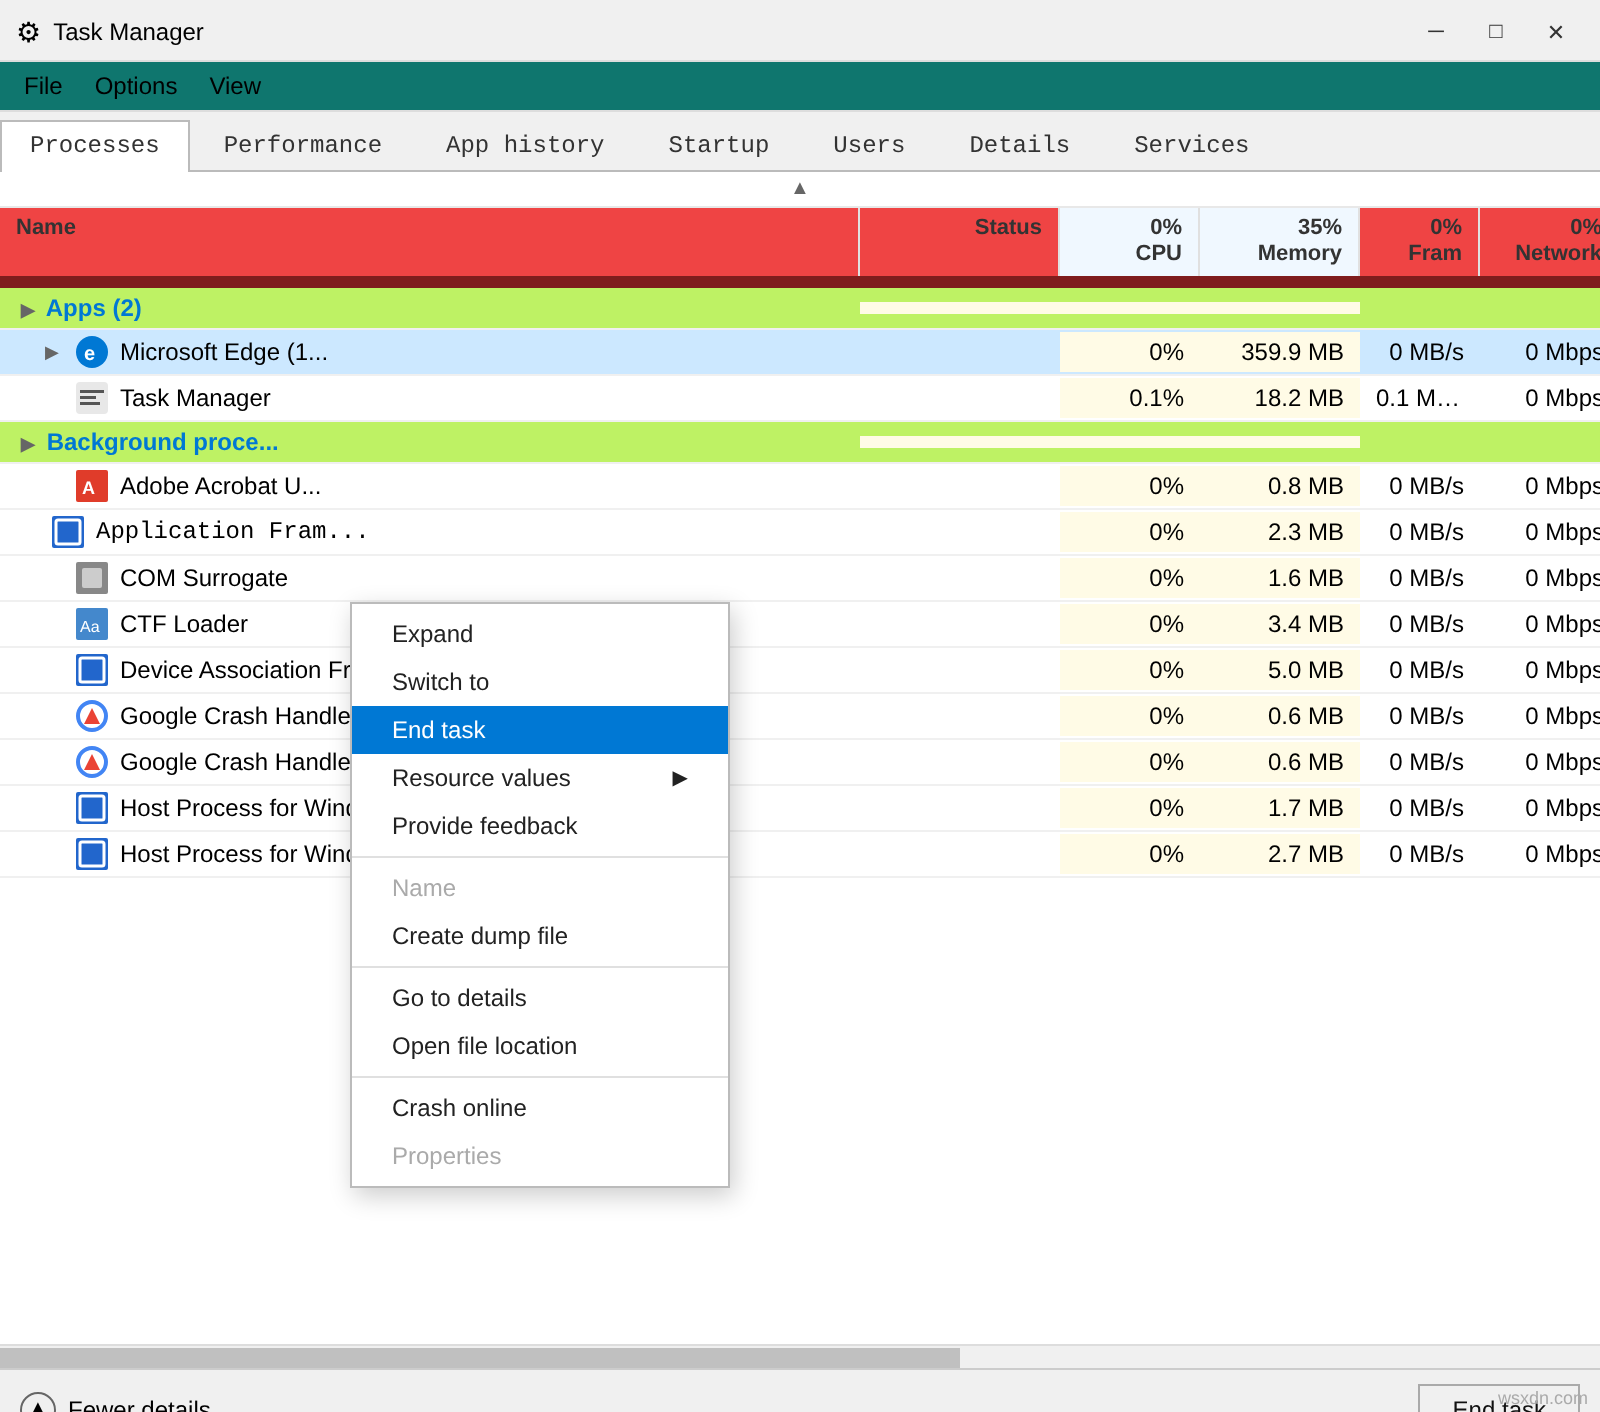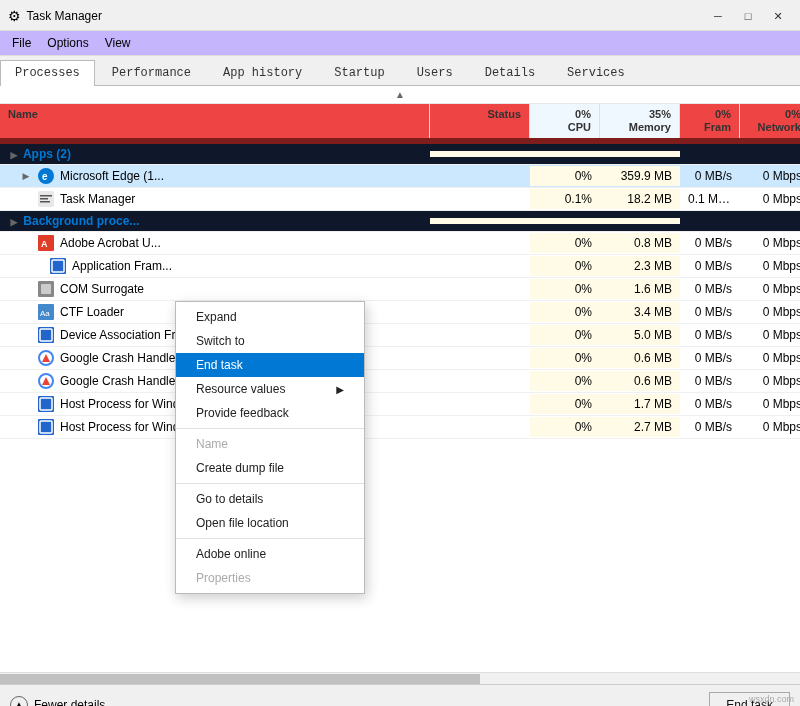--- a/index.html
+++ b/index.html
@@ -45,21 +45,21 @@
       display: flex;
       align-items: center;
       justify-content: center;
       color: #333;
     }
 
     
     .menu-bar {
       display: flex;
       padding: 2px 4px;
-      background: #c4b5fd;
+      background: #0f766e;
       border-bottom: 1px solid #ddd;
     }
     .menu-item {
       padding: 3px 8px;
       cursor: pointer;
       font-size: 12px;
     }
 
     
     .tabs {
@@ -135,21 +135,21 @@
       flex: 1;
     }
     .table-row {
       display: grid;
       grid-template-columns: 430px 100px 70px 80px 60px 70px;
       border-bottom: 1px solid #f0f0f0;
       align-items: center;
     }
     .table-row.selected { background: #cce8ff; }
     .table-row.group-header {
-      background: #0f172a;
+      background: #bef264;
       font-weight: 600;
       color: #0078d4;
     }
     .td {
       padding: 3px 8px;
       text-align: right;
       font-size: 12px;
       white-space: nowrap;
       overflow: hidden;
       text-overflow: ellipsis;
@@ -398,21 +398,21 @@
         <span>Adobe Acrobat U...</span>
       </div>
       <div class="td"></div>
       <div class="td highlight">0%</div>
       <div class="td highlight">0.8 MB</div>
       <div class="td">0 MB/s</div>
       <div class="td">0 Mbps</div>
     </div>
 
     <div class="table-row">
-      <div class="process-name td" style="padding-left:32px;">
+      <div class="process-name td" style="padding-left:8px;font-family:Liberation Mono, monospace;">
         <span style="width:12px;display:inline-block;"></span>
         <svg width="16" height="16" viewBox="0 0 16 16">
           <rect width="16" height="16" rx="1" fill="#2266cc"></rect>
           <rect x="2" y="2" width="12" height="12" rx="1" fill="none" stroke="white" stroke-width="1.5"></rect>
         </svg>
         <span>Application Fram...</span>
       </div>
       <div class="td"></div>
       <div class="td highlight">0%</div>
       <div class="td highlight">2.3 MB</div>
@@ -564,21 +564,21 @@
     </div>
     <div class="ctx-separator"></div>
     <div class="ctx-item">
       <span>Go to details</span>
     </div>
     <div class="ctx-item">
       <span>Open file location</span>
     </div>
     <div class="ctx-separator"></div>
     <div class="ctx-item">
-      <span>Adobe online</span>
+      <span>Crash online</span>
     </div>
     <div class="ctx-item disabled">
       <span>Properties</span>
     </div>
   </div>
 
 </div>
 
 <div class="bottom-bar">
   <div class="fewer-details">

